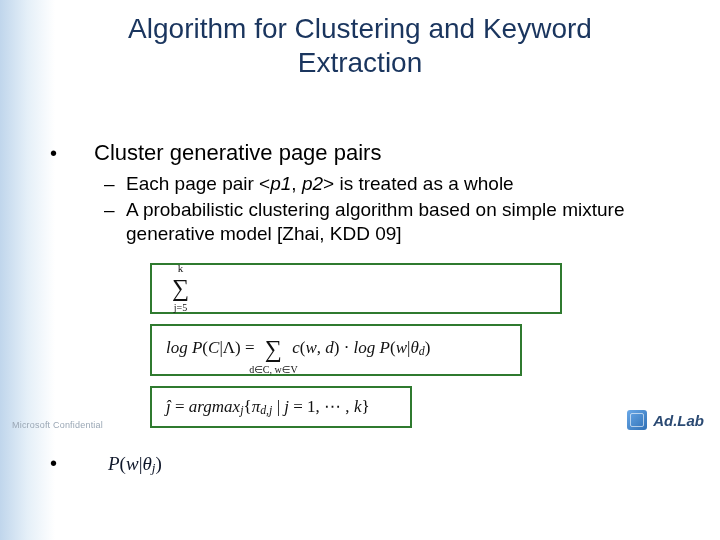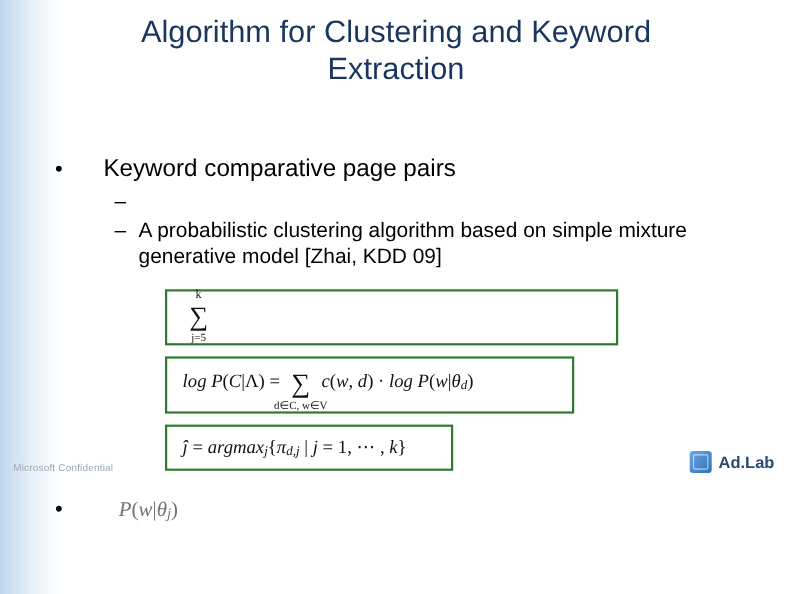--- a/index.html
+++ b/index.html
@@ -110,39 +110,40 @@
   .inline-formula sub {
     font-size: 0.7em;
     vertical-align: -2px;
   }
   .after-formulas {
     margin-top: 14px;
   }
   .inline-formula {
     font-family: "Times New Roman", Times, serif;
     font-size: 19px;
-    color: #737373;
+    color: #0f172a;
     margin-left: 14px;
   }
   .footer-left {
     position: absolute;
     left: 12px;
     bottom: 10px;
     font-size: 9px;
     color: #9aa7b5;
     letter-spacing: 0.2px;
     margin-top: 48px;
   }
   .footer-right {
     position: absolute;
     right: 16px;
     bottom: 10px;
     display: flex;
     align-items: center;
     gap: 6px;
+    font-style: italic;
   }
   .adlab-icon {
     width: 20px;
     height: 20px;
     background: linear-gradient(135deg, #6aa9e8 0%, #2f6fb5 100%);
     border-radius: 3px;
     position: relative;
   }
   .adlab-icon::after {
     content: "";
@@ -165,25 +166,28 @@
   <div class="bg-gradient"></div>
 
   <div class="title">Algorithm for Clustering and Keyword Extraction</div>
 
   <div class="body">
     <ul class="level1">
 
       <li>
         <div class="b1-row">
           <span class="b1-marker">•</span>
-          <span>Keyword comparative page pairs</span>
+          <span>Cluster generative page pairs</span>
         </div>
         <ul class="level2">
           <li>
             <span class="b2-marker">–</span>
+            <span>
+              <span>Each page pair &lt;</span><span class="ital">p1</span><span>, </span><span class="ital">p2</span><span>&gt; is treated as a whole</span>
+            </span>
           </li>
           <li>
             <span class="b2-marker">–</span>
             <span>A probabilistic clustering algorithm based on simple mixture generative model [Zhai, KDD 09]</span>
           </li>
         </ul>
 
         <div class="formula-stack">
 
           <div class="formula-box" style="min-width:380px">

